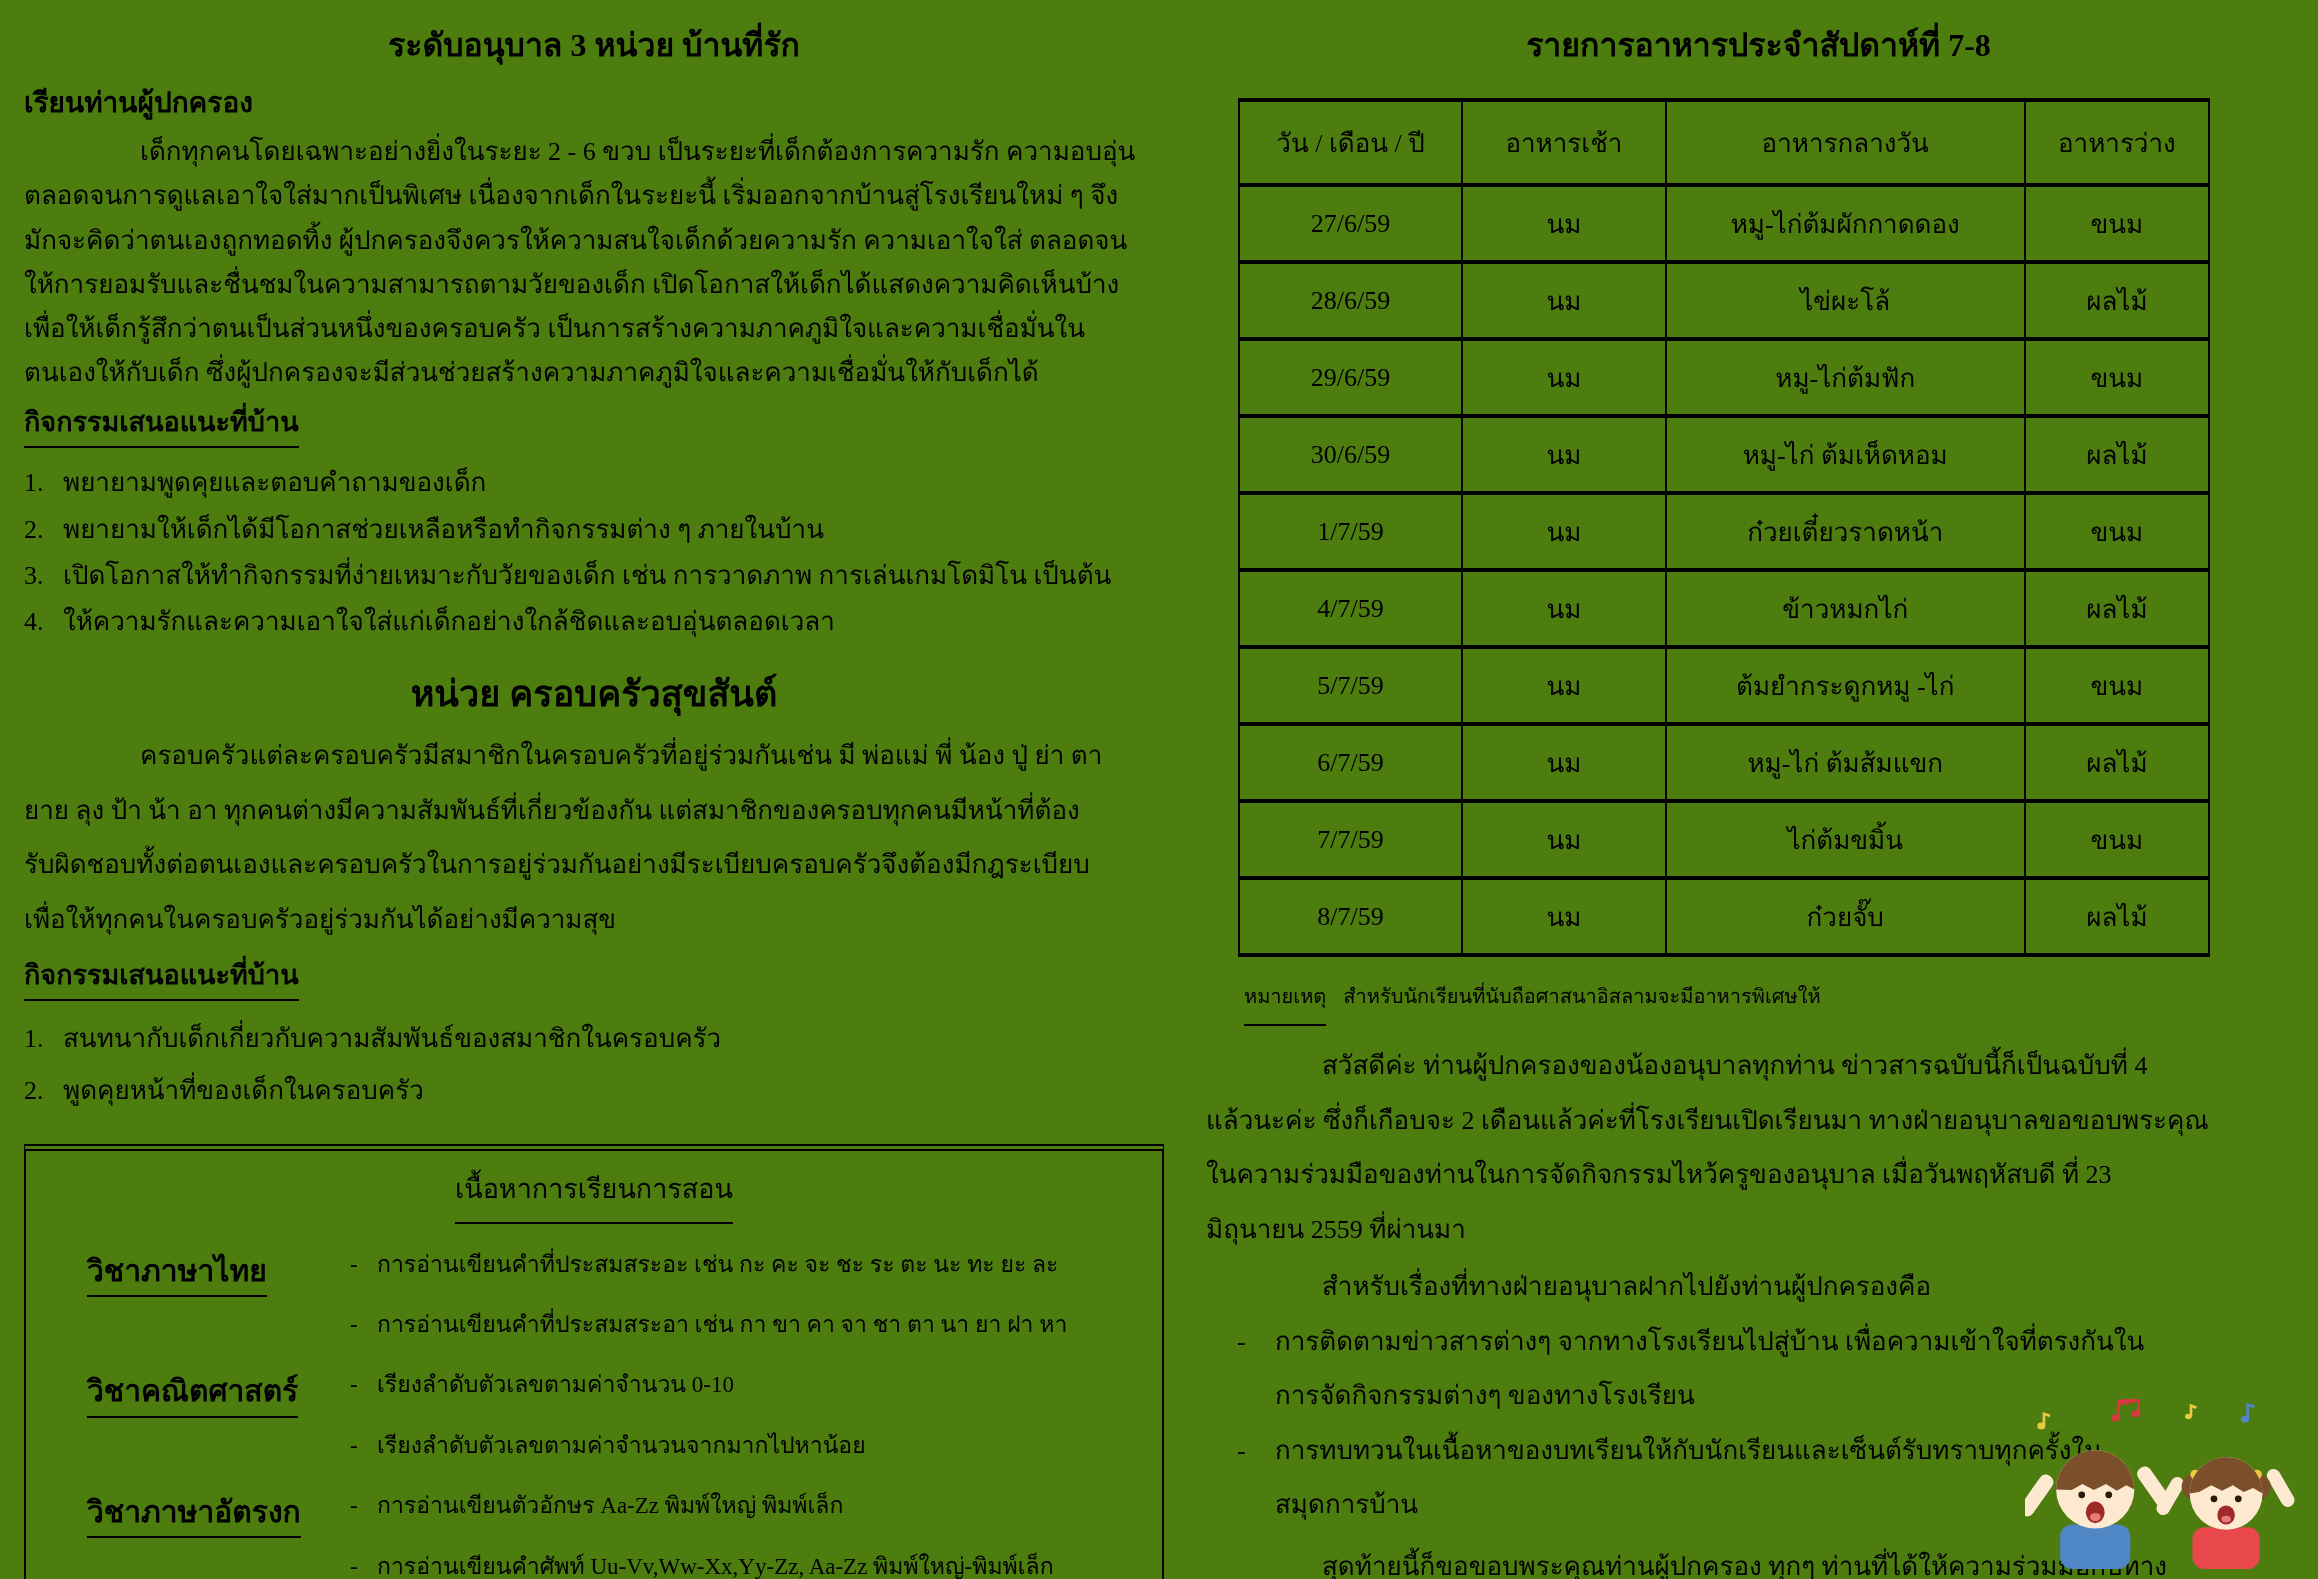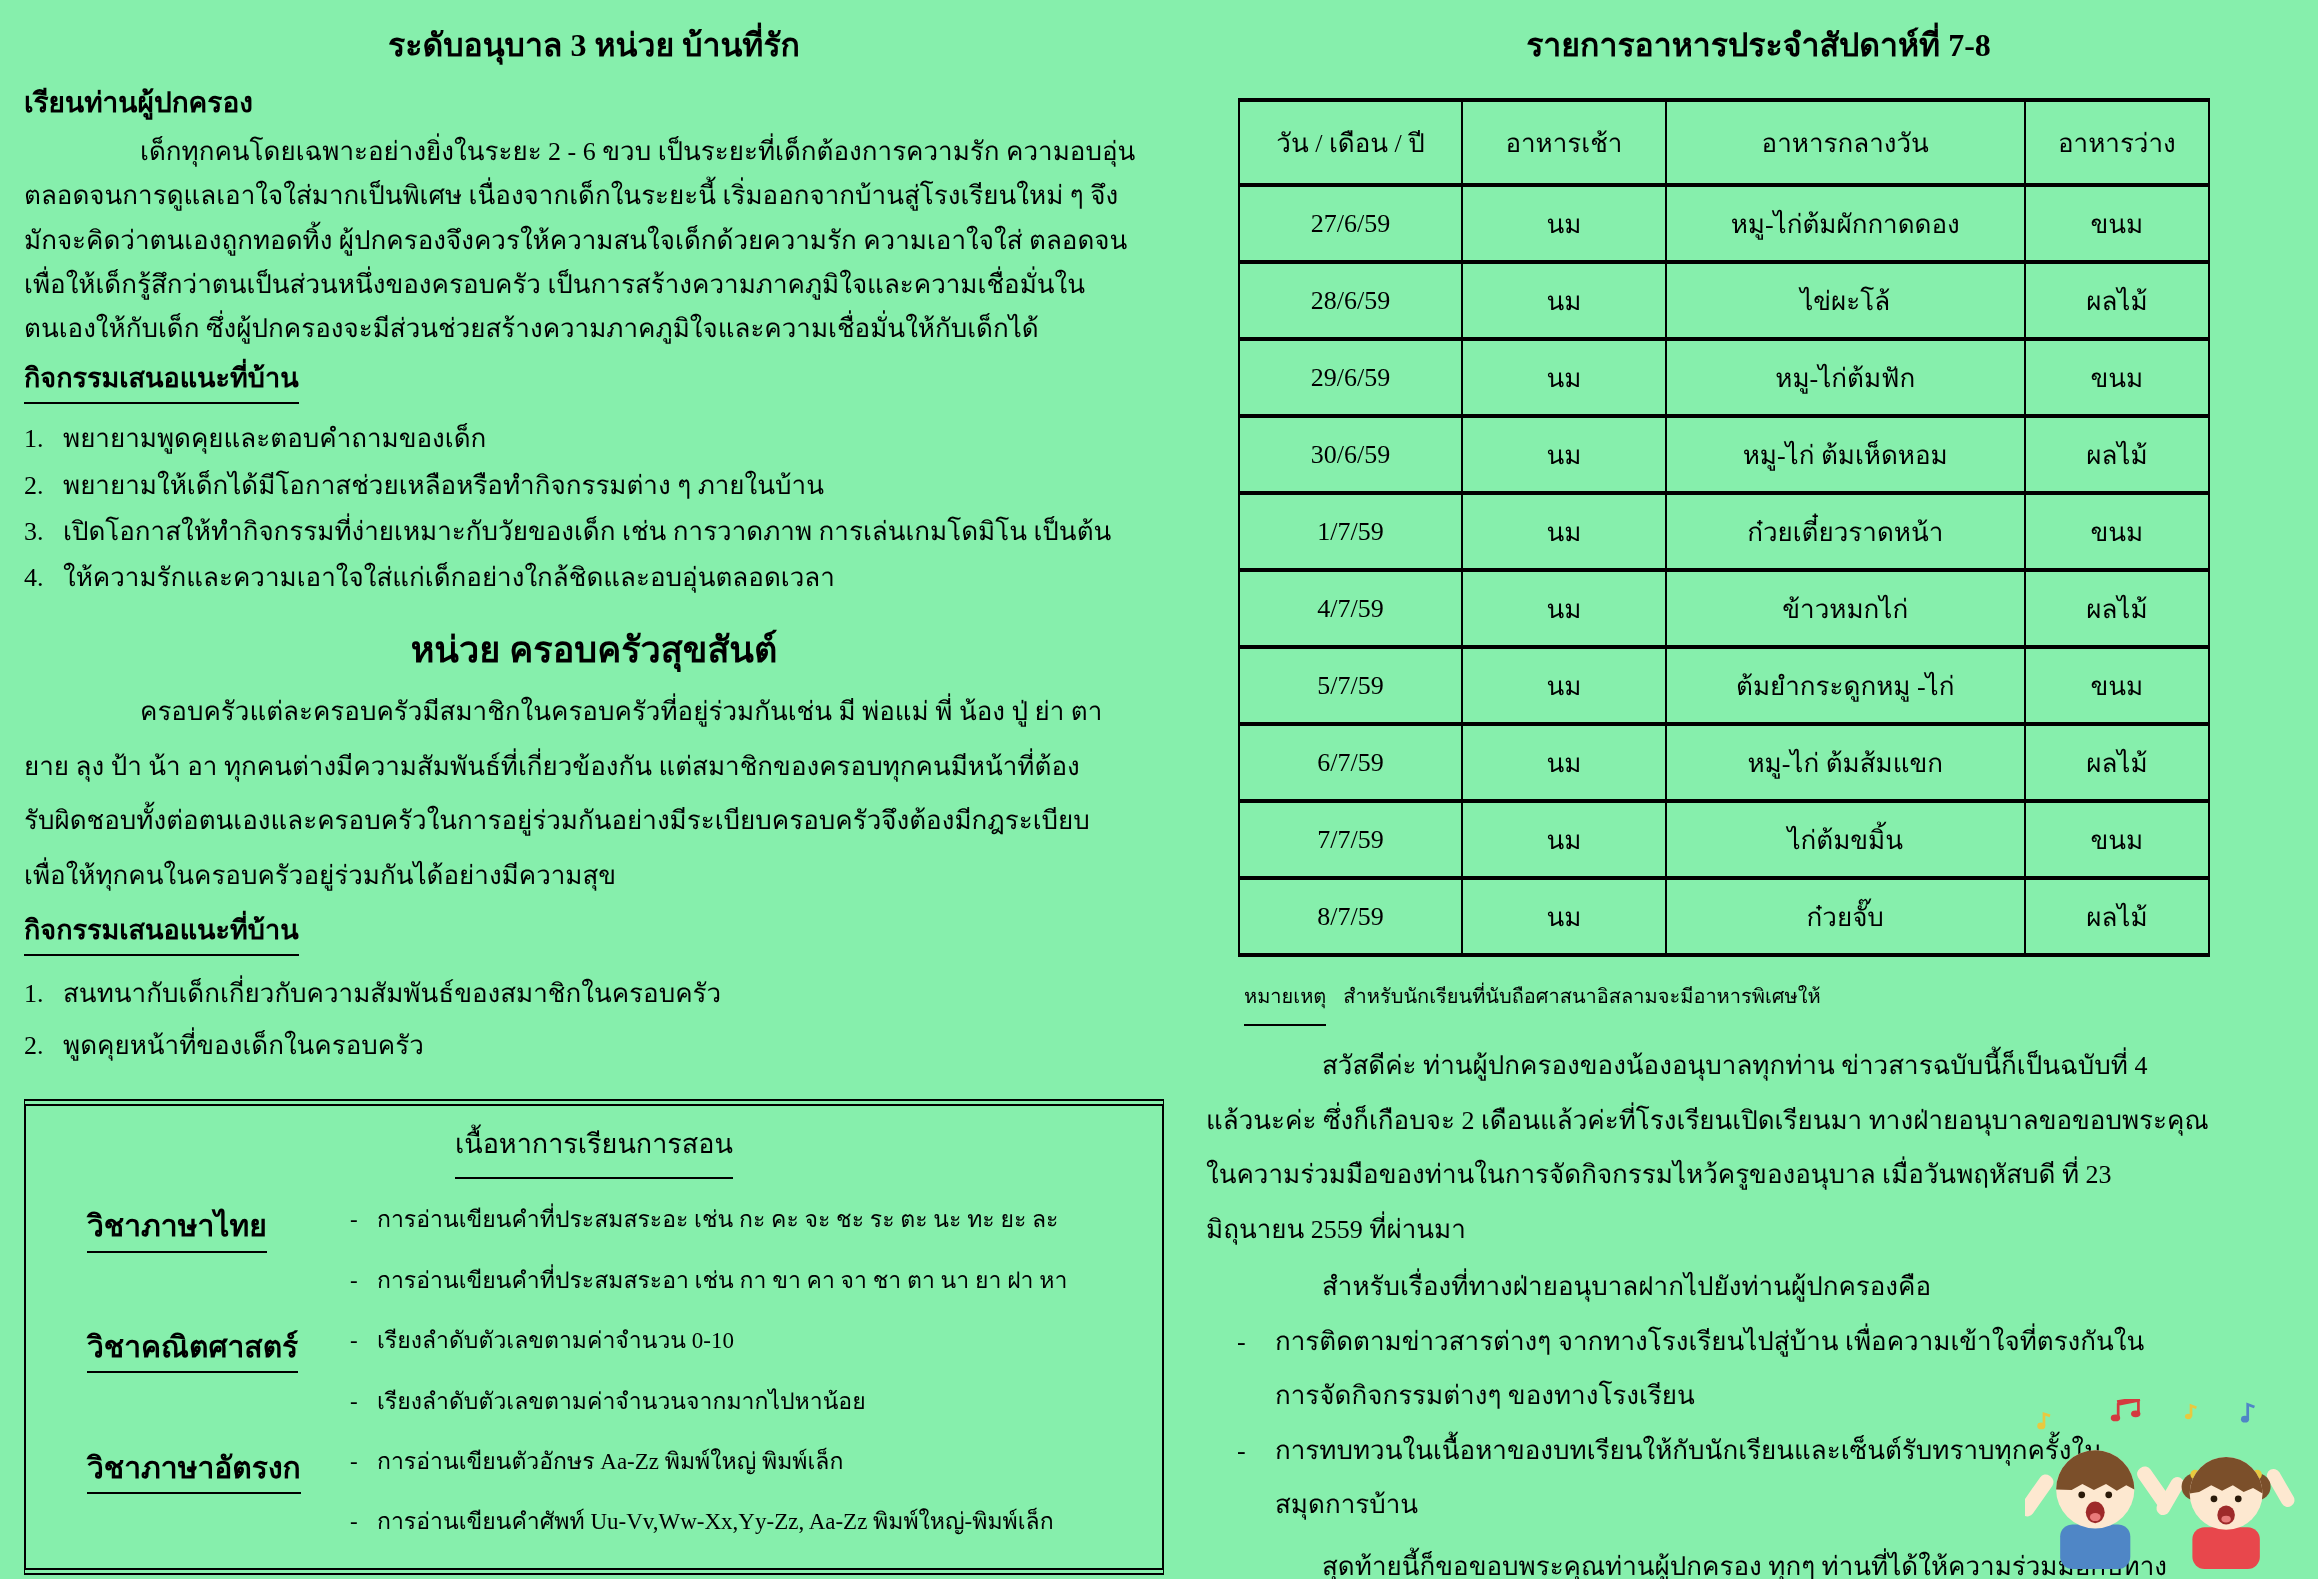--- a/index.html
+++ b/index.html
@@ -1,19 +1,19 @@
 <!DOCTYPE html>
 <html lang="th" style="font-size:10.8px"><head>
 <meta charset="utf-8">
 <style>
   html,body{margin:0;padding:0;background:#888;}
   .page{
     position:relative;
     width:2319px;height:1579px;
-    background:#86efac;color:#000;
+    background:#4d7c0f;color:#000;
     font-family:"Liberation Serif","DejaVu Serif",serif;
     font-size:26px;
     overflow:hidden;
   }
   
   .col-left{position:absolute;left:24px;top:19px;width:1140px;}
   .col-right{position:absolute;left:1206px;top:19px;width:1105px;}
 
   
   .doc-title{font-size:32px;font-weight:bold;text-align:center;white-space:nowrap;}
@@ -74,20 +74,21 @@
 
     <div class="doc-title">ระดับอนุบาล 3   หน่วย บ้านที่รัก</div>
 
     <div class="bold-heading">เรียนท่านผู้ปกครอง</div>
 
     <div class="para">
 
     <div class="line">เด็กทุกคนโดยเฉพาะอย่างยิ่งในระยะ 2 - 6 ขวบ  เป็นระยะที่เด็กต้องการความรัก  ความอบอุ่น</div>
         <div class="line">ตลอดจนการดูแลเอาใจใส่มากเป็นพิเศษ  เนื่องจากเด็กในระยะนี้  เริ่มออกจากบ้านสู่โรงเรียนใหม่ ๆ  จึง</div>
         <div class="line">มักจะคิดว่าตนเองถูกทอดทิ้ง  ผู้ปกครองจึงควรให้ความสนใจเด็กด้วยความรัก  ความเอาใจใส่  ตลอดจน</div>
+        <div class="line">ให้การยอมรับและชื่นชมในความสามารถตามวัยของเด็ก  เปิดโอกาสให้เด็กได้แสดงความคิดเห็นบ้าง</div>
         <div class="line">เพื่อให้เด็กรู้สึกว่าตนเป็นส่วนหนึ่งของครอบครัว    เป็นการสร้างความภาคภูมิใจและความเชื่อมั่นใน</div>
         <div class="line">ตนเองให้กับเด็ก   ซึ่งผู้ปกครองจะมีส่วนช่วยสร้างความภาคภูมิใจและความเชื่อมั่นให้กับเด็กได้</div>
       </div>
 
     <div>
       <span class="u-heading">กิจกรรมเสนอแนะที่บ้าน</span>
     </div>
     <div class="num-list">
 
         <div class="num-item">

